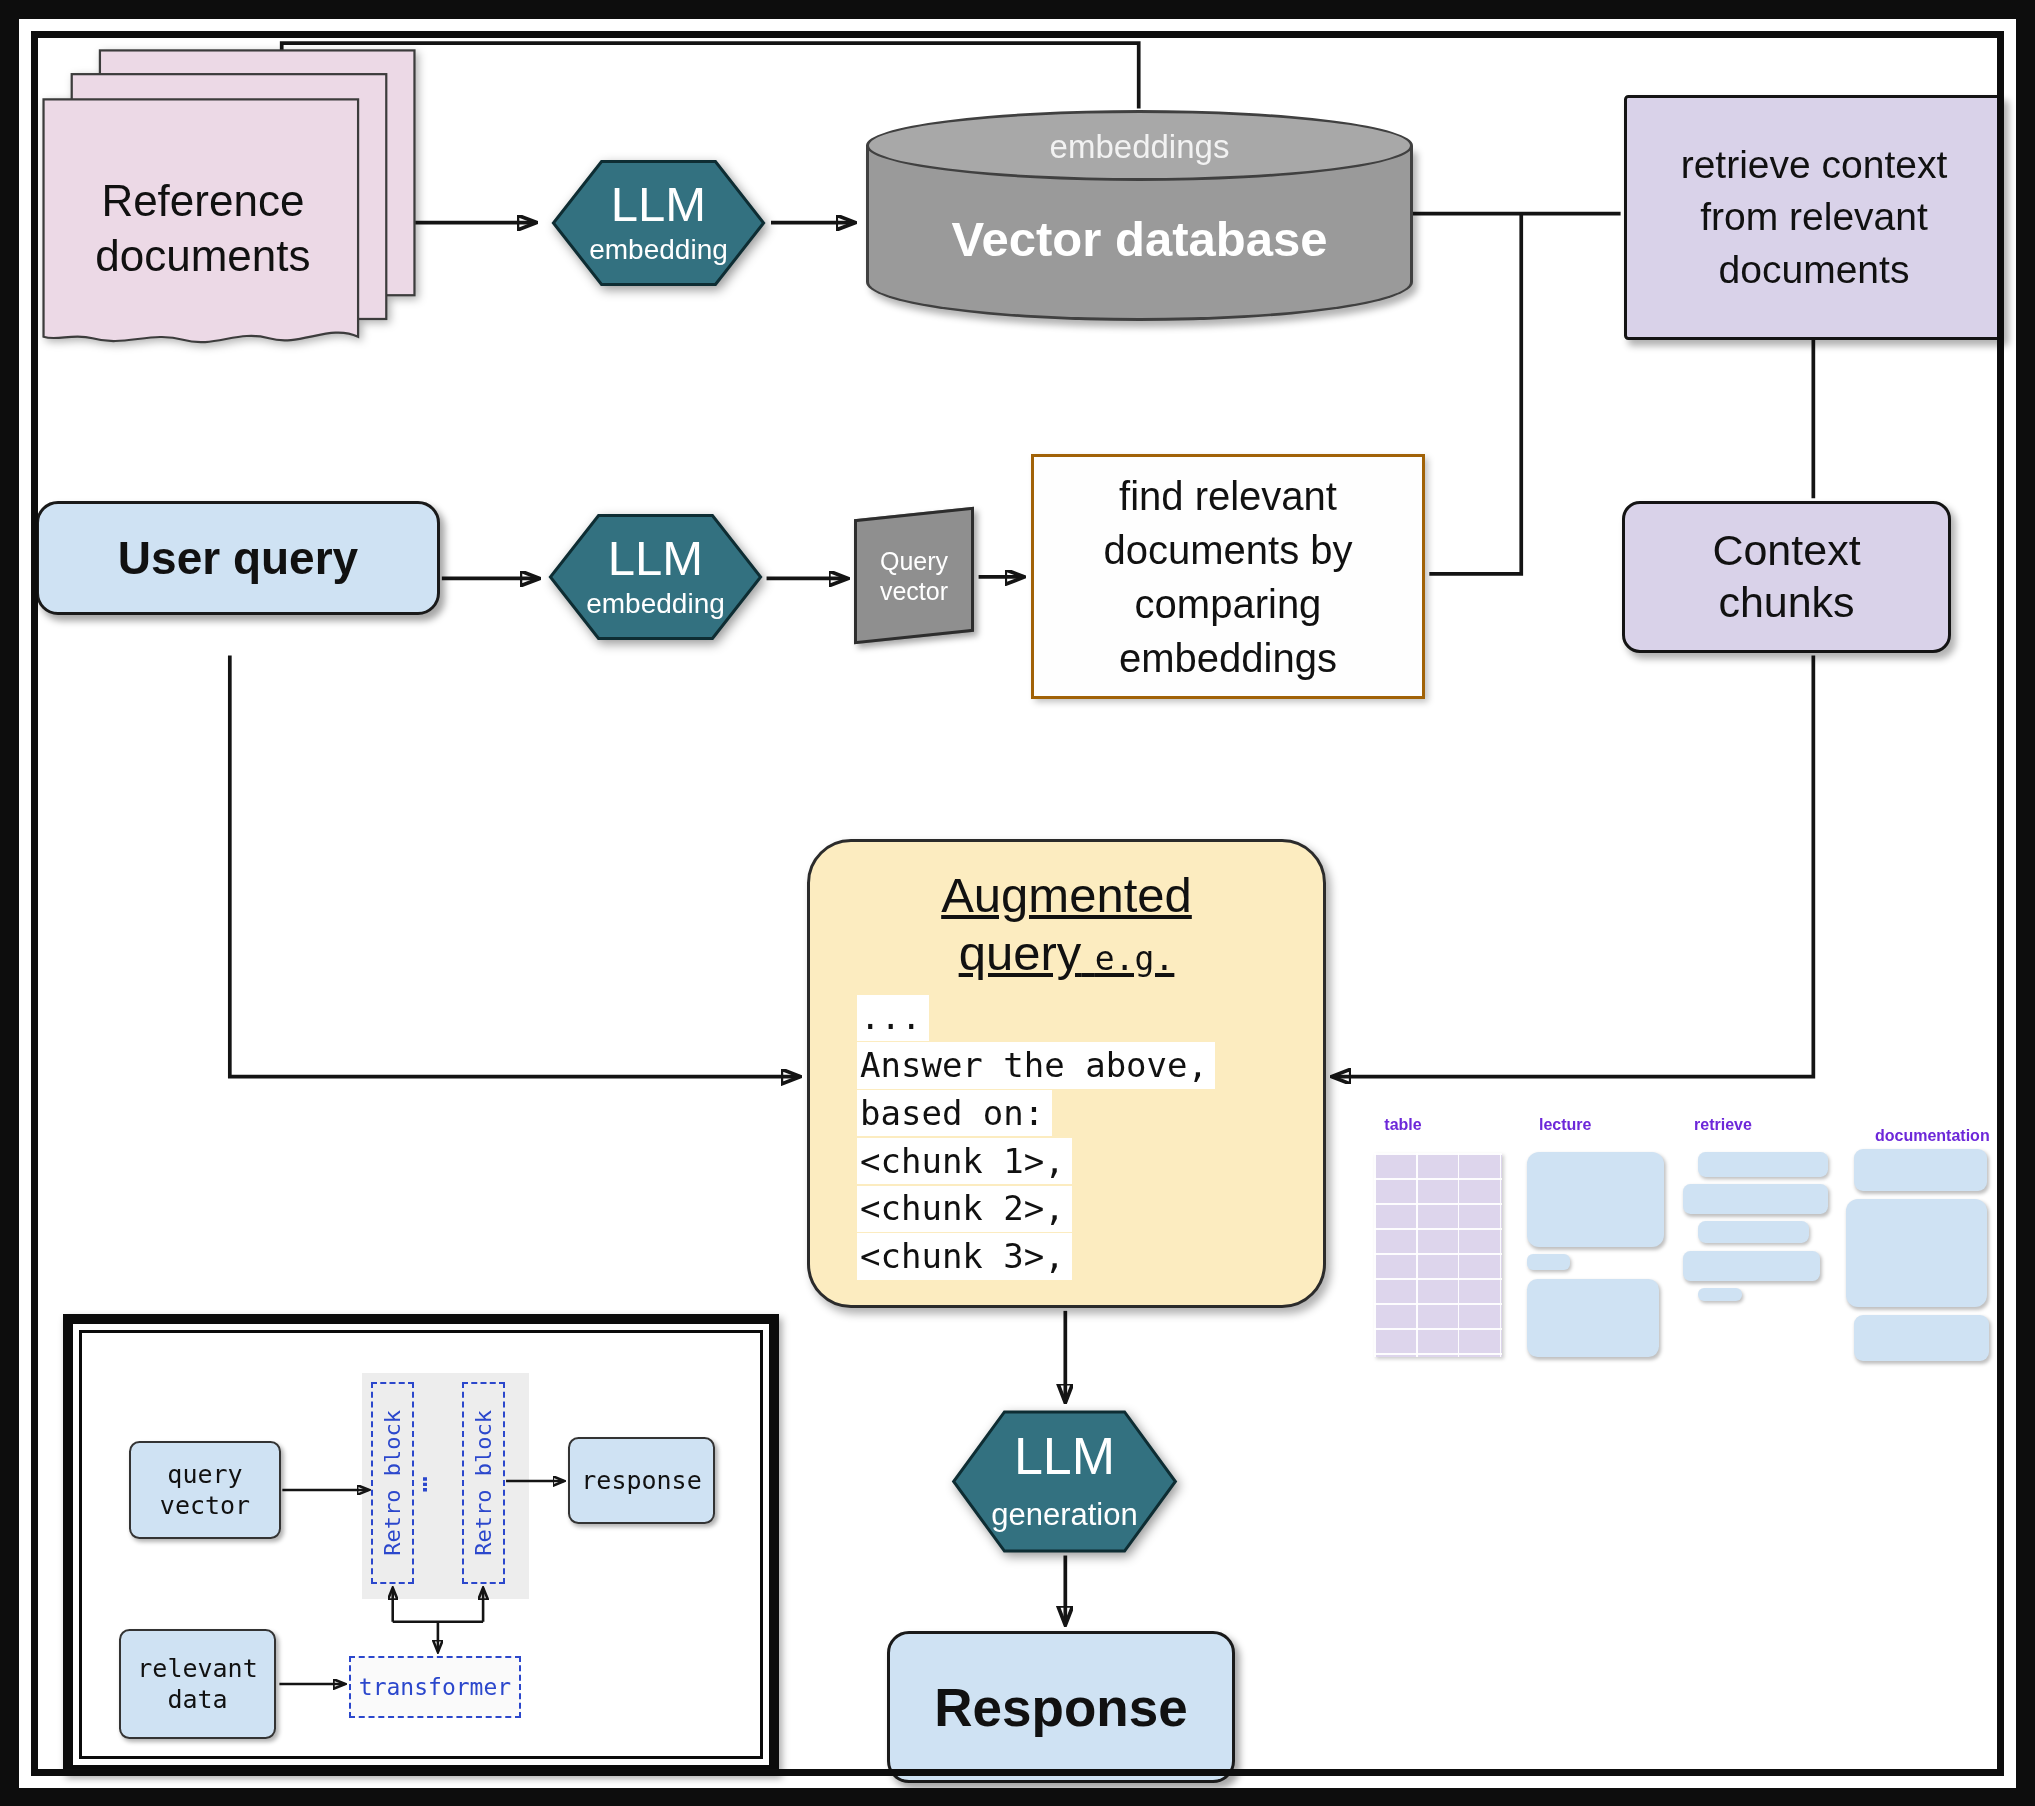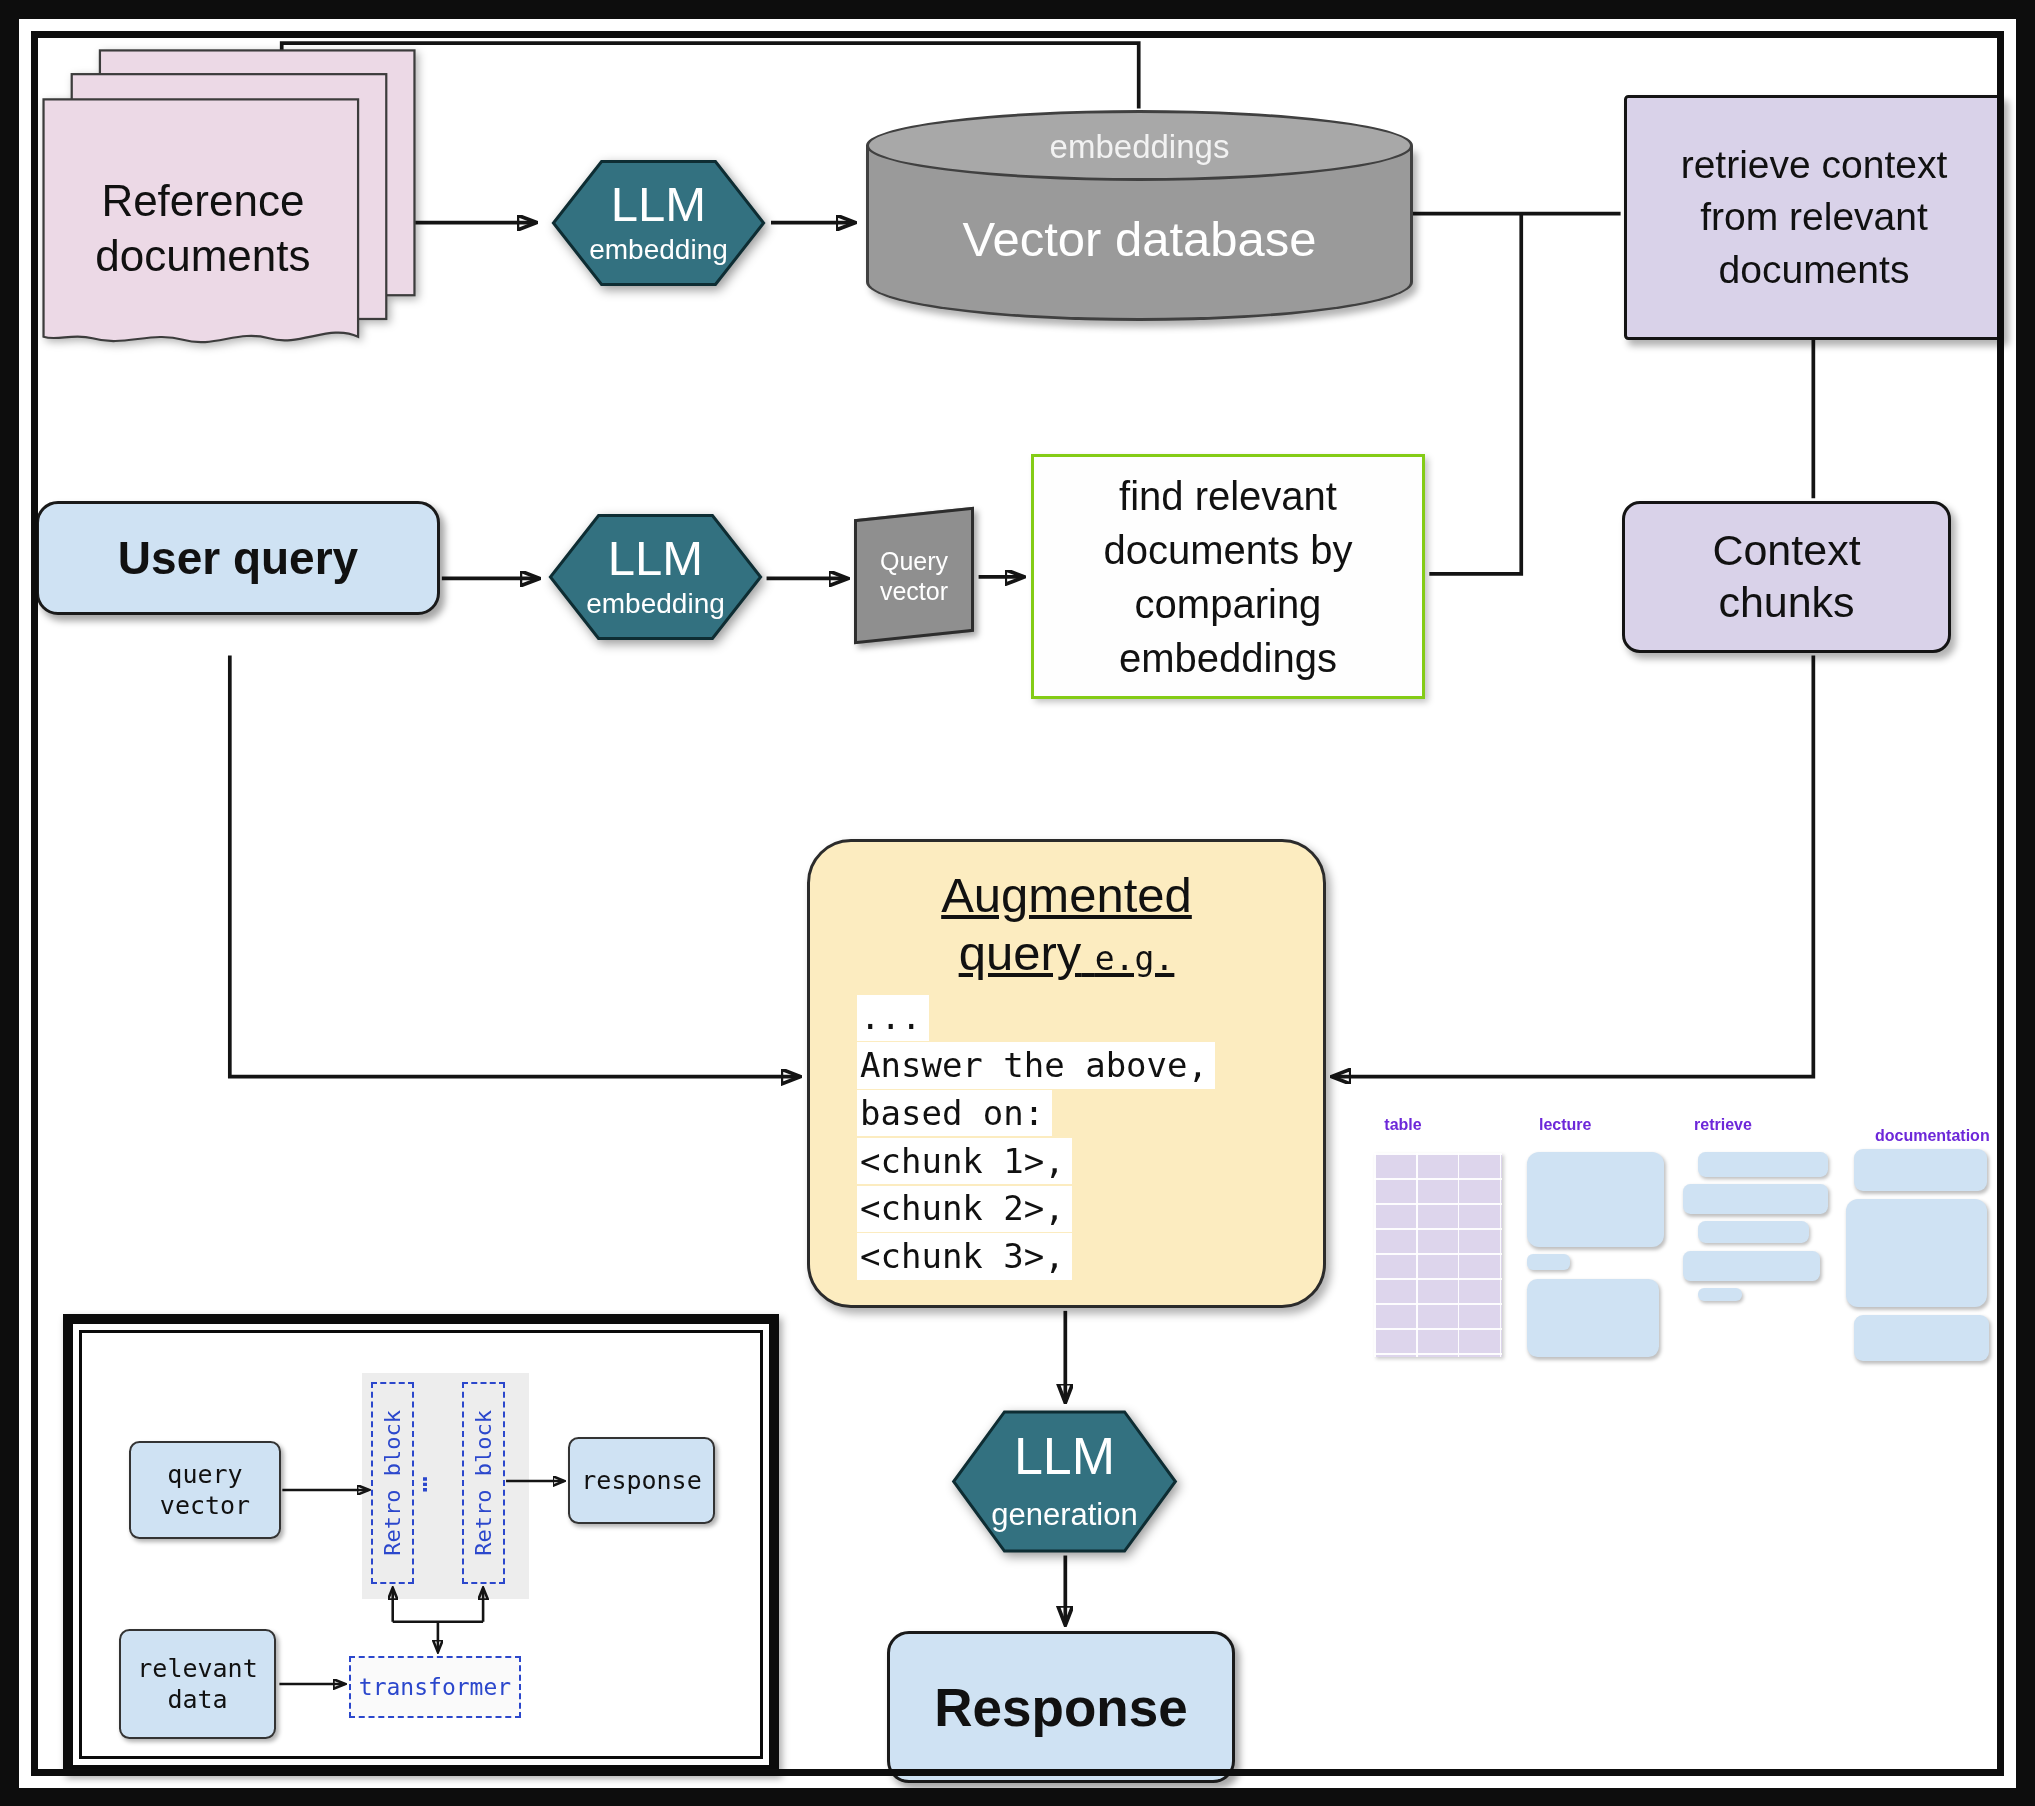--- a/index.html
+++ b/index.html
@@ -10,37 +10,37 @@
   .frame-inner { position:absolute; inset:31px; border:7.4px solid #0d0d0d; pointer-events:none; z-index:6; }
   
   #wires { position:absolute; inset:0; z-index:1; }
   #wires path, #wires polyline { stroke:#141414; stroke-width:5; fill:none; }
   
   .center-flex { display:flex; align-items:center; justify-content:center; text-align:center; }
   
   .box { position:absolute; z-index:2; box-sizing:border-box; }
   .box-blue { background:#cfe2f3; border:3.7px solid #1a1a1a; border-radius:22px; box-shadow:4.4px 5.2px 7.4px rgba(0,0,0,.35); }
   .box-lav  { background:#d9d2e9; border:3px solid #141414; box-shadow:4.4px 5.2px 7.4px rgba(0,0,0,.3); }
-  .box-white{ background:#fefefe; border:3px solid #84cc16; box-shadow:3.7px 4.4px 6.7px rgba(0,0,0,.25); }
+  .box-white{ background:#fefefe; border:3px solid #a16207; box-shadow:3.7px 4.4px 6.7px rgba(0,0,0,.25); }
   .box-yellow{ background:#fcecc0; border:3px solid #2b2b2b; border-radius:44px; box-shadow:4.4px 5.2px 9px rgba(0,0,0,.3); }
   
   .hex { position:absolute; z-index:2; filter:drop-shadow(3.7px 4.4px 5.2px rgba(0,0,0,.4)); }
   .hex svg { position:absolute; inset:0; width:100%; height:100%; }
   .hex polygon { fill:#337180; stroke:#0e2d33; stroke-width:3; vector-effect:non-scaling-stroke; }
   .hex-label { position:absolute; inset:0; display:flex; flex-direction:column; align-items:center; justify-content:center; color:#fff; }
   .hex-title { font-size:49px; line-height:1; }
   .hex-sub { font-size:28px; line-height:1.1; margin-top:6px; }
   .hex-title-lg { font-size:52px; line-height:1; }
   .hex-sub-lg { font-size:31px; line-height:1.1; margin-top:16px; }
   
   .cylinder { position:absolute; z-index:2; }
   .cyl-body { position:absolute; left:0; right:0; top:36px; bottom:0; background:#9a9a9a; border:3px solid #404040; border-top:none; border-radius:0 0 50% 50% / 0 0 39px 39px; box-shadow:4.4px 6px 7.4px rgba(0,0,0,.3); }
   .cyl-top  { position:absolute; left:0; right:0; top:0; height:71px; background:#a8a8a8; border:3px solid #404040; border-radius:50%; box-sizing:border-box; }
   .cyl-caption { position:absolute; top:18px; left:0; right:0; text-align:center; color:#f2f2f2; font-size:33px; z-index:3; }
-  .cyl-label { position:absolute; top:101px; left:0; right:0; text-align:center; color:#ffffff; font-size:49px; z-index:3; }
+  .cyl-label { position:absolute; top:101px; left:0; right:0; text-align:center; color:#ffffff; font-size:49px; z-index:3;font-weight:bold; }
   
   .pgram { position:absolute; z-index:2; background:#8f8f8f; border:3px solid #2d2d2d; transform:skewY(-6deg); box-shadow:3.7px 4.4px 6px rgba(0,0,0,.35); box-sizing:border-box; }
   .pgram-inner { position:absolute; inset:0; transform:skewY(6deg); display:flex; align-items:center; justify-content:center; text-align:center; color:#fff; font-size:25px; line-height:1.2; }
   
   .aq-title { width:348px; margin:25px auto 6px auto; text-align:center; font-size:49px; line-height:1.18;text-decoration:underline; }
   .aq-eg { font-family:"DejaVu Sans Mono", monospace; font-size:33px; }
   .code-block { margin:12px 0 0 47px; font-family:"DejaVu Sans Mono", monospace; font-size:34px; line-height:1.32; color:#111; }
   .code-line { display:table; background:#ffffff; padding:0.7px 7.4px 0.7px 3px; margin-bottom:1.5px; white-space:pre; }
   
   .mini-label { position:absolute; font-family:Liberation Sans, sans-serif; font-size:16px; font-weight:700; color:#6d28d9; }

